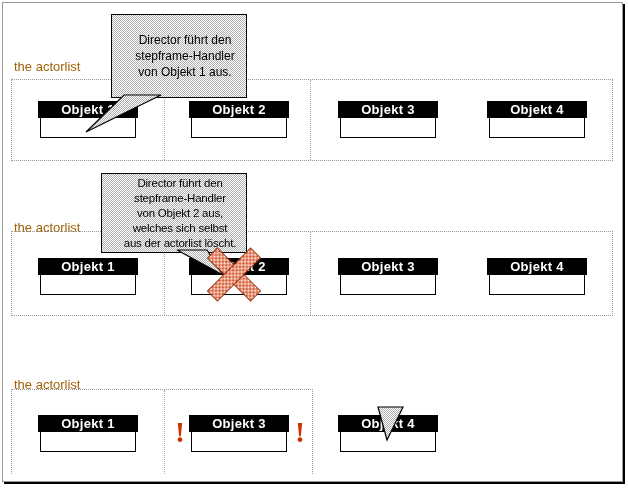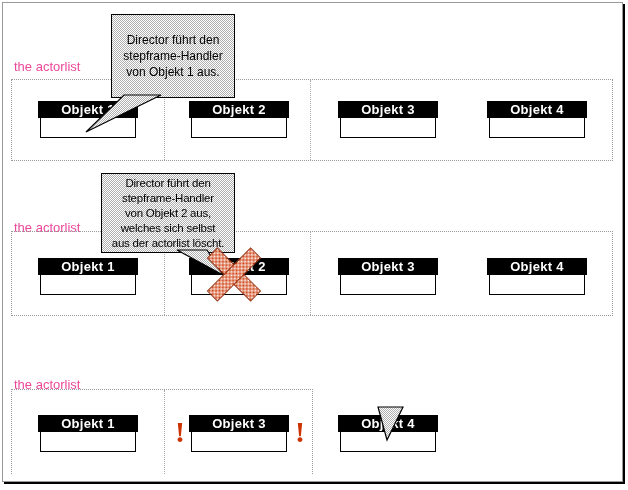--- a/index.html
+++ b/index.html
@@ -6,21 +6,21 @@
   body{
     width:628px;height:490px;background:#ffffff;position:relative;overflow:hidden;
     font-family:"Liberation Sans","DejaVu Sans",sans-serif;
   }
   .window{
     position:absolute;left:2px;top:2px;width:619px;height:478px;
     background:#ffffff;border:1px solid #9a9a9a;
     box-shadow:2px 2px 0 0 #000000;
   }
   .row-label{
-    position:absolute;font-size:13px;line-height:14px;color:#ec4899;
+    position:absolute;font-size:13px;line-height:14px;color:#a16207;
     white-space:nowrap;
   }
   .list{
     position:absolute;border:1px dotted #9a9a9a;background:transparent;
   }
   .list.noBottom{border-bottom:none;}
   .divider{
     position:absolute;top:0;bottom:0;width:0;border-left:1px dotted #aaaaaa;
   }
   .obj{position:absolute;width:100px;height:38px;}
@@ -29,21 +29,21 @@
     line-height:17px;text-align:center;letter-spacing:0.3px;white-space:nowrap;overflow:hidden;
   }
   .obj .bd{
     margin:0 2px;height:19px;background:#ffffff;
     border:1px solid #000000;border-top:none;
   }
   .bubble{
     position:absolute;border:1px solid #000000;
     background:conic-gradient(#b0b0b0 90deg,#ffffff 90deg 180deg,#b0b0b0 180deg 270deg,#ffffff 270deg);
     background-size:2px 2px;
-    display:flex;align-items:center;z-index:5;
+    display:flex;align-items:center;z-index:5;padding-left:12px;
   }
   .btxt{
     font-size:12px;line-height:16px;color:#000000;text-align:center;
     white-space:pre-line;width:100%;
   }
   .bubble.b2 .btxt{font-size:11.5px;line-height:15px;letter-spacing:-0.2px;}
   svg.tail{position:absolute;z-index:6;overflow:visible;}
   .xmark{position:absolute;left:200px;top:240px;width:62px;height:62px;z-index:8;}
   .xmark .bar{
     position:absolute;left:0;top:24px;width:60px;height:13px;

